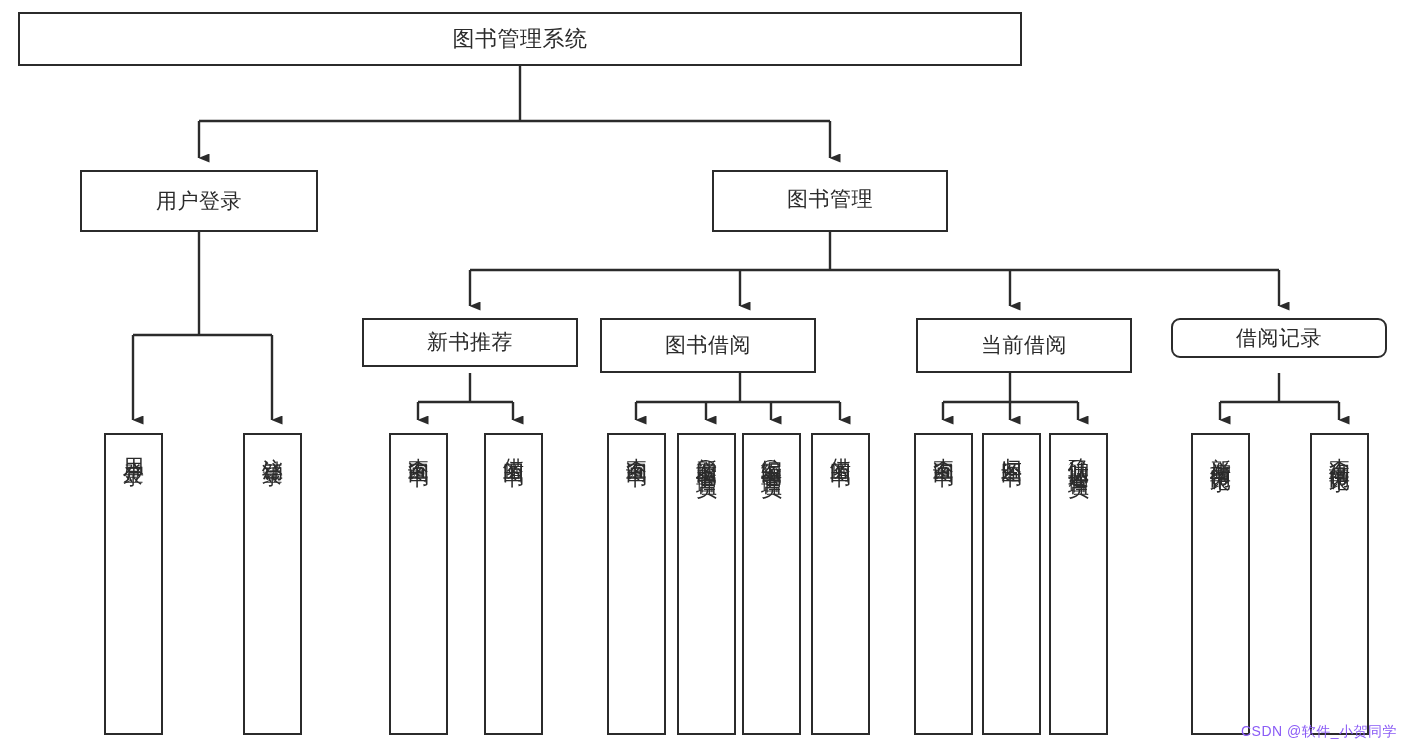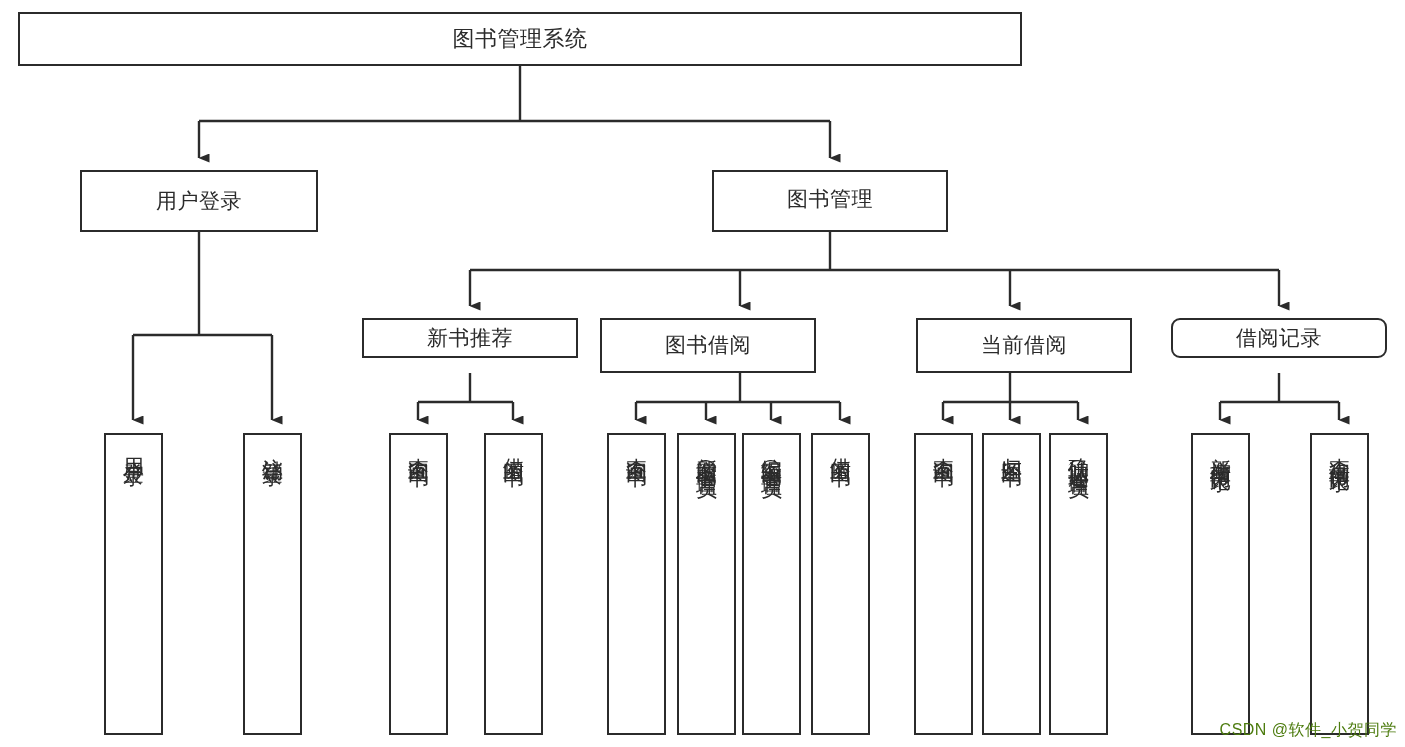--- a/index.html
+++ b/index.html
@@ -57,22 +57,22 @@
     text-orientation: upright;
     font-size: 21px;
     letter-spacing: 3px;
     white-space: nowrap;
   }
   #node-root .label { font-size: 22px; }
   .watermark {
     position: absolute;
     right: 8px;
     bottom: 6px;
-    font-size: 16px;
-    color: #4d7c0f;
+    font-size: 14px;
+    color: #8b5cf6;
     letter-spacing: 0.5px;
     white-space: nowrap;
     user-select: none;
   }
 </style>
 </head>
 <body>
 
 <div id="diagram-root">
 
@@ -130,21 +130,21 @@
     <span class="label">图书管理系统</span>
   </div>
 
   <div class="node horizontal" style="left:80px; top:170px; width:238px; height:62px;">
     <span class="label">用户登录</span>
   </div>
   <div class="node horizontal" style="left:712px; top:170px; width:236px; height:62px;font-family:Liberation Mono, monospace;">
     <span class="label">图书管理</span>
   </div>
 
-  <div class="node horizontal" style="left:362px; top:318px; width:216px; height:40px;">
+  <div class="node horizontal" style="left:362px; top:318px; width:216px; height:49px;">
     <span class="label">新书推荐</span>
   </div>
   <div class="node horizontal" style="left:600px; top:318px; width:216px; height:55px;">
     <span class="label">图书借阅</span>
   </div>
   <div class="node horizontal" style="left:916px; top:318px; width:216px; height:55px;">
     <span class="label">当前借阅</span>
   </div>
   <div class="node horizontal" style="left:1171px; top:318px; width:216px; height:40px;border-radius:9px;">
     <span class="label">借阅记录</span>

